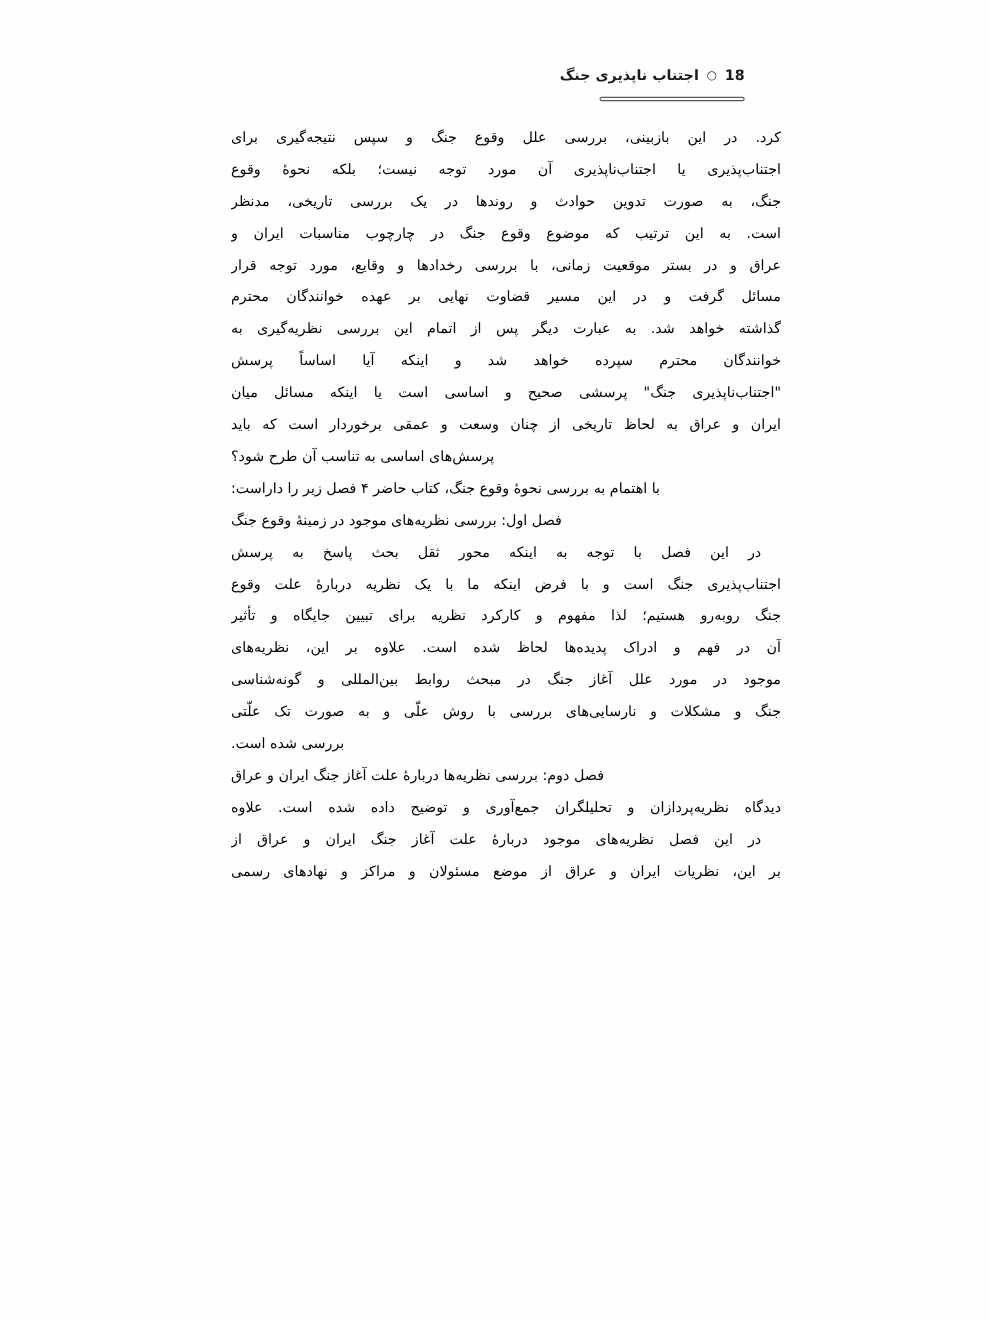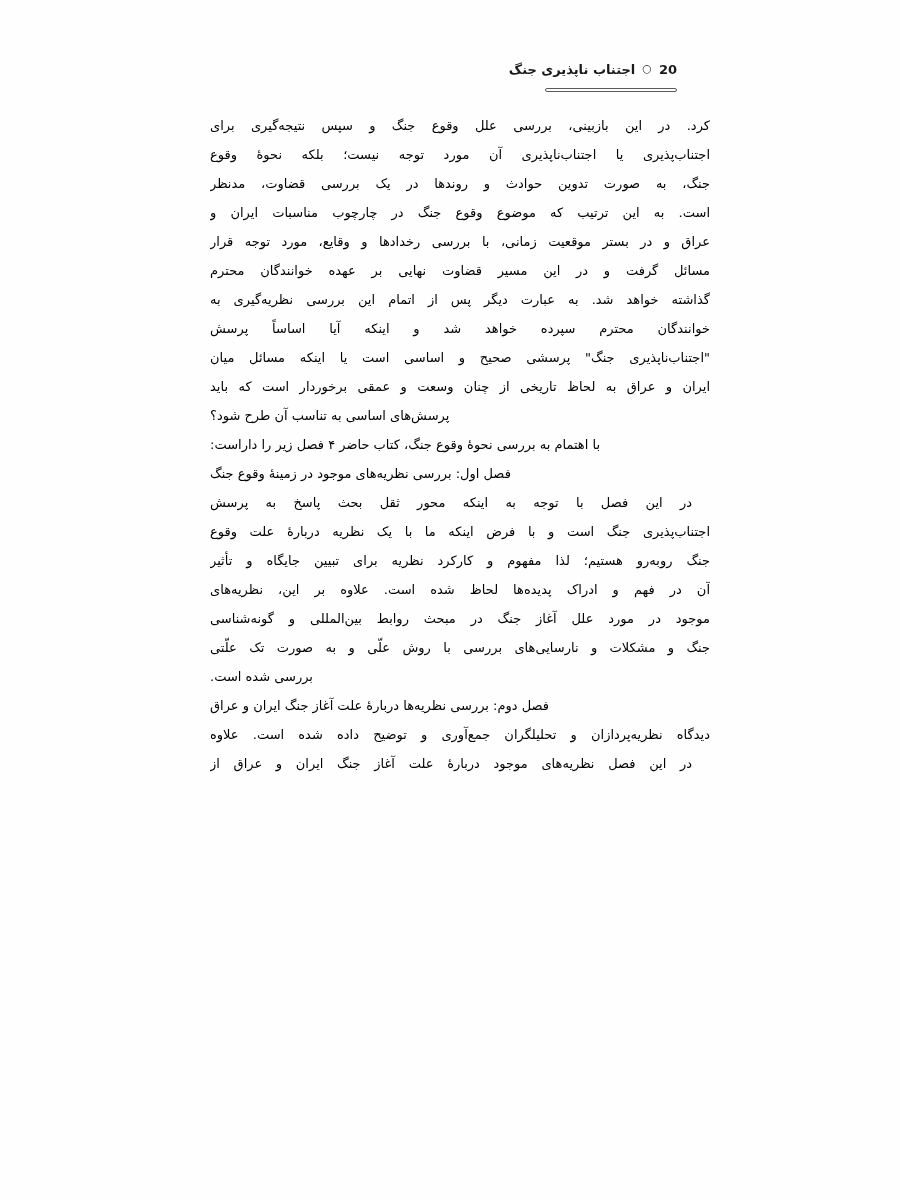--- a/index.html
+++ b/index.html
@@ -55,46 +55,47 @@
   .r { text-align:left; }
   .ind1 { padding-right:18px; }
   .ind2 { padding-right:38px; }
 </style>
 </head>
 <body>
 
 <div class="page">
 
   <div class="running-head">
-    <span class="pnum">20</span>
+    <span class="pnum">18</span>
     <span class="sep">○</span>
     <span class="btitle">اجتناب ناپذیری جنگ</span>
   </div>
 
   <div class="header-rule"></div>
 
   <div class="body-text">
     <div class="ln j">کرد. در این بازبینی، بررسی علل وقوع جنگ و سپس نتیجه‌گیری برای</div>
     <div class="ln j">اجتناب‌پذیری یا اجتناب‌ناپذیری آن مورد توجه نیست؛ بلکه نحوهٔ وقوع</div>
-    <div class="ln j">جنگ، به صورت تدوین حوادث و روندها در یک بررسی قضاوت، مدنظر</div>
+    <div class="ln j">جنگ، به صورت تدوین حوادث و روندها در یک بررسی تاریخی، مدنظر</div>
     <div class="ln j">است. به این ترتیب که موضوع وقوع جنگ در چارچوب مناسبات ایران و</div>
     <div class="ln j">عراق و در بستر موقعیت زمانی، با بررسی رخدادها و وقایع، مورد توجه قرار</div>
     <div class="ln j">مسائل گرفت و در این مسیر قضاوت نهایی بر عهده خوانندگان محترم</div>
     <div class="ln j">گذاشته خواهد شد. به عبارت دیگر پس از اتمام این بررسی نظریه‌گیری به</div>
     <div class="ln j">خوانندگان محترم سپرده خواهد شد و اینکه آیا اساساً پرسش</div>
     <div class="ln j">"اجتناب‌ناپذیری جنگ" پرسشی صحیح و اساسی است یا اینکه مسائل میان</div>
     <div class="ln j">ایران و عراق به لحاظ تاریخی از چنان وسعت و عمقی برخوردار است که باید</div>
     <div class="ln r">پرسش‌های اساسی به تناسب آن طرح شود؟</div>
     <div class="ln r ind1">با اهتمام به بررسی نحوهٔ وقوع جنگ، کتاب حاضر ۴ فصل زیر را داراست:</div>
     <div class="ln r ind2">فصل اول: بررسی نظریه‌های موجود در زمینهٔ وقوع جنگ</div>
     <div class="ln j ind1">در این فصل با توجه به اینکه محور ثقل بحث پاسخ به پرسش</div>
     <div class="ln j">اجتناب‌پذیری جنگ است و با فرض اینکه ما با یک نظریه دربارهٔ علت وقوع</div>
     <div class="ln j">جنگ روبه‌رو هستیم؛ لذا مفهوم و کارکرد نظریه برای تبیین جایگاه و تأثیر</div>
     <div class="ln j">آن در فهم و ادراک پدیده‌ها لحاظ شده است. علاوه بر این، نظریه‌های</div>
     <div class="ln j">موجود در مورد علل آغاز جنگ در مبحث روابط بین‌المللی و گونه‌شناسی</div>
     <div class="ln j">جنگ و مشکلات و نارسایی‌های بررسی با روش علّی و به صورت تک علّتی</div>
     <div class="ln r">بررسی شده است.</div>
     <div class="ln r ind2">فصل دوم: بررسی نظریه‌ها دربارهٔ علت آغاز جنگ ایران و عراق</div>
     <div class="ln j">دیدگاه نظریه‌پردازان و تحلیلگران جمع‌آوری و توضیح داده شده است. علاوه</div>
     <div class="ln j ind1">در این فصل نظریه‌های موجود دربارهٔ علت آغاز جنگ ایران و عراق از</div>
+    <div class="ln j">بر این، نظریات ایران و عراق از موضع مسئولان و مراکز و نهادهای رسمی</div>
   </div>
 
 </div>
 
 </body></html>

